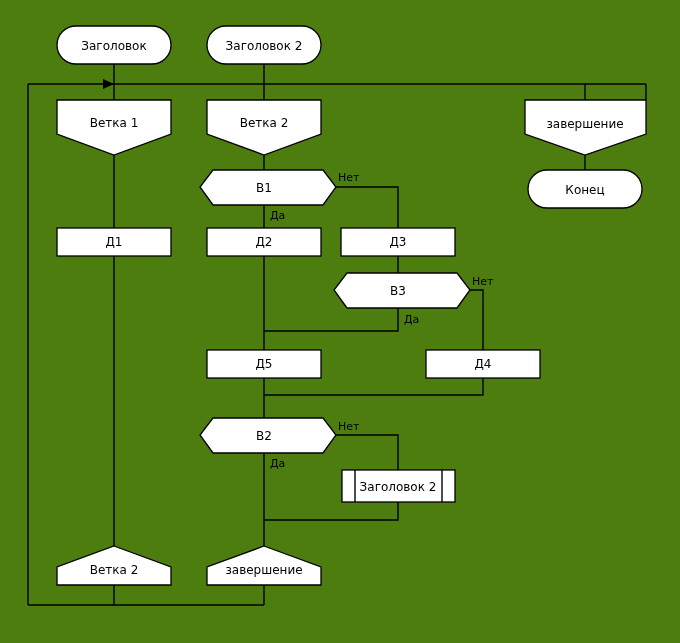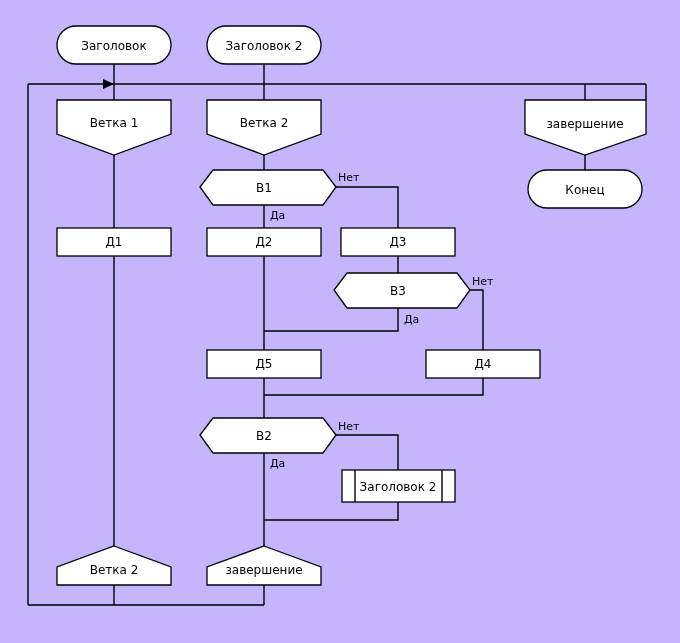--- a/index.html
+++ b/index.html
@@ -4,21 +4,21 @@
 <style>
   html, body {
     margin: 0;
     padding: 0;
     background: #ffffff;
   }
   #diagram-root {
     position: relative;
     width: 680px;
     height: 643px;
-    background: #c4b5fd;
+    background: #4d7c0f;
     font-family: "DejaVu Sans", sans-serif;
   }
   svg#flowchart {
     display: block;
     width: 680px;
     height: 643px;
   }
   .shape-outline {
     fill: #ffffff;
     stroke: #000000;

